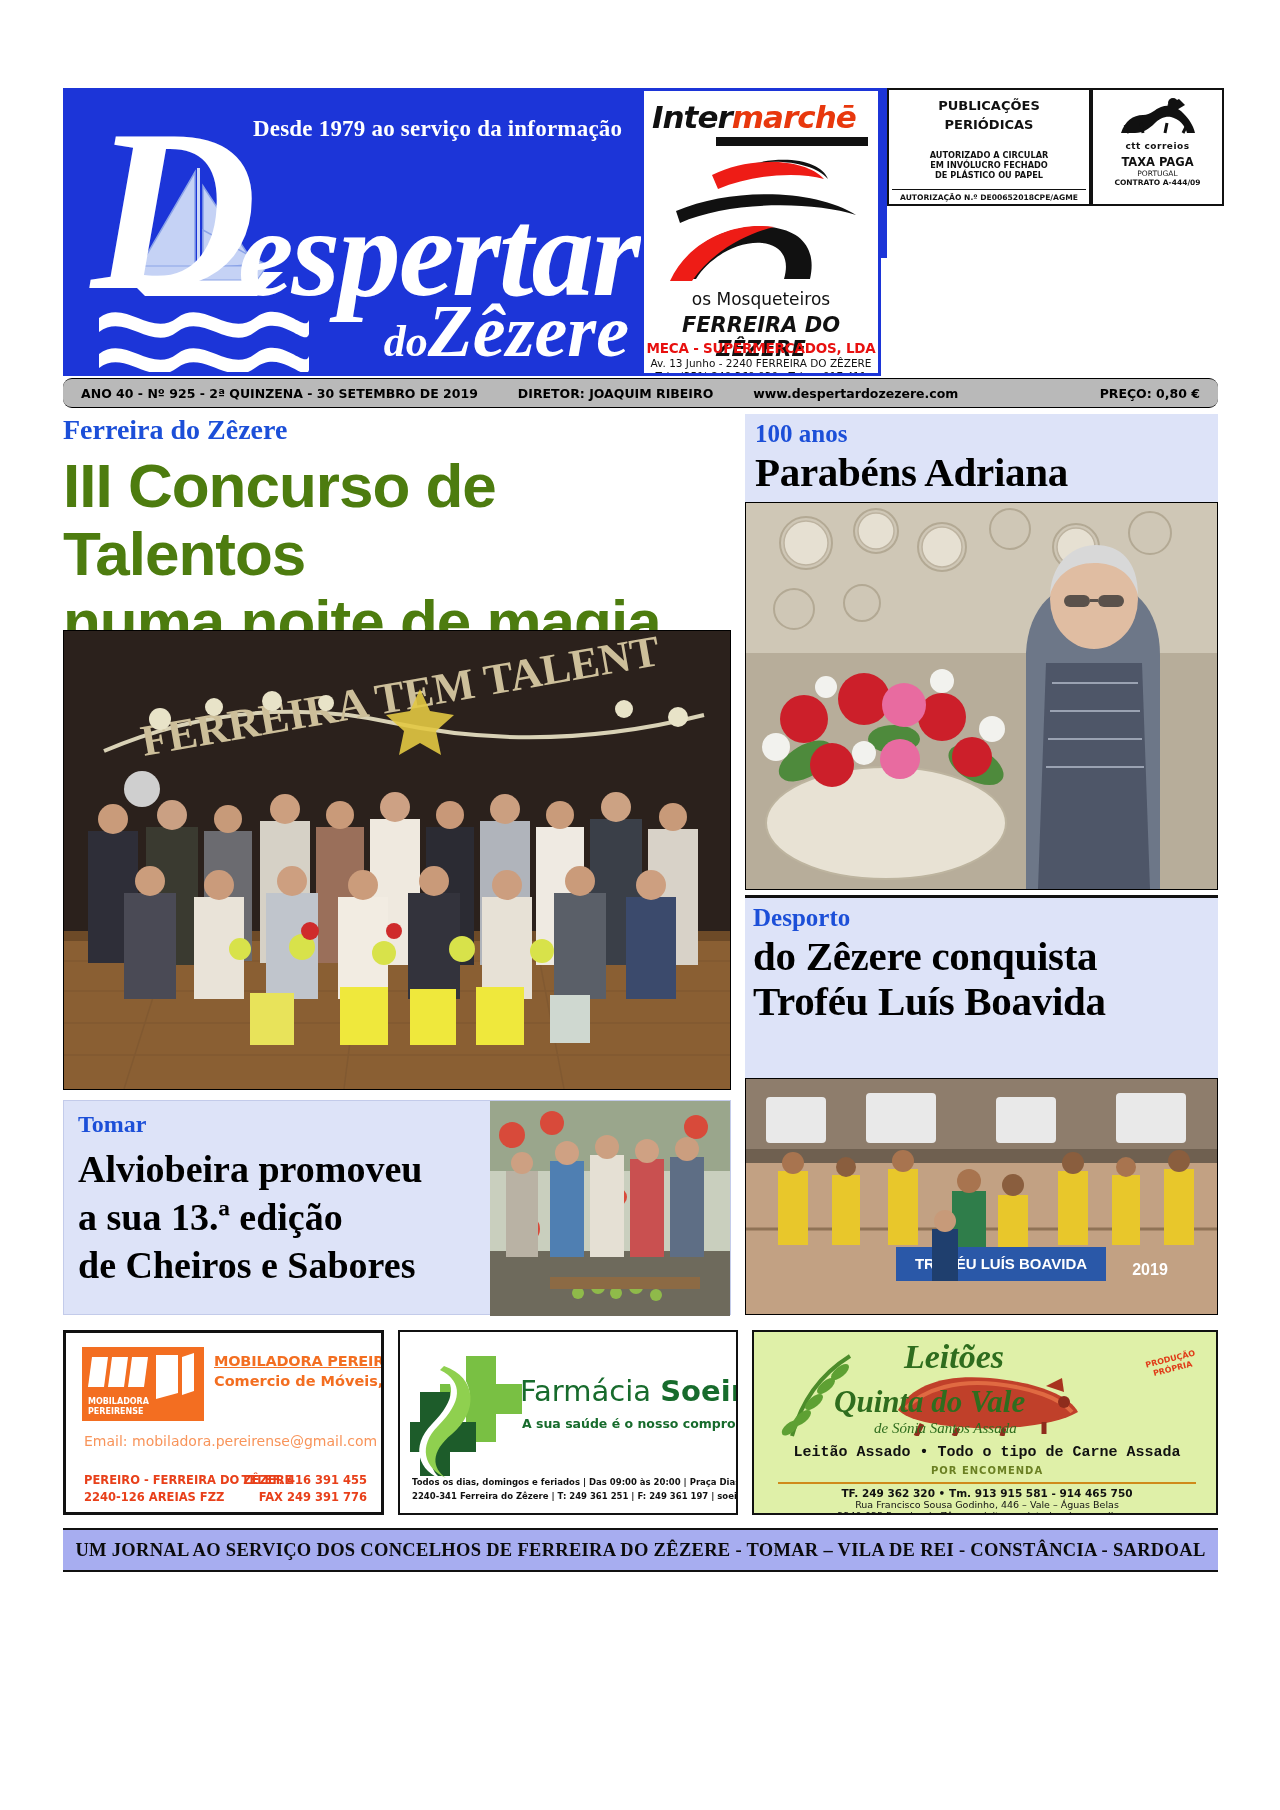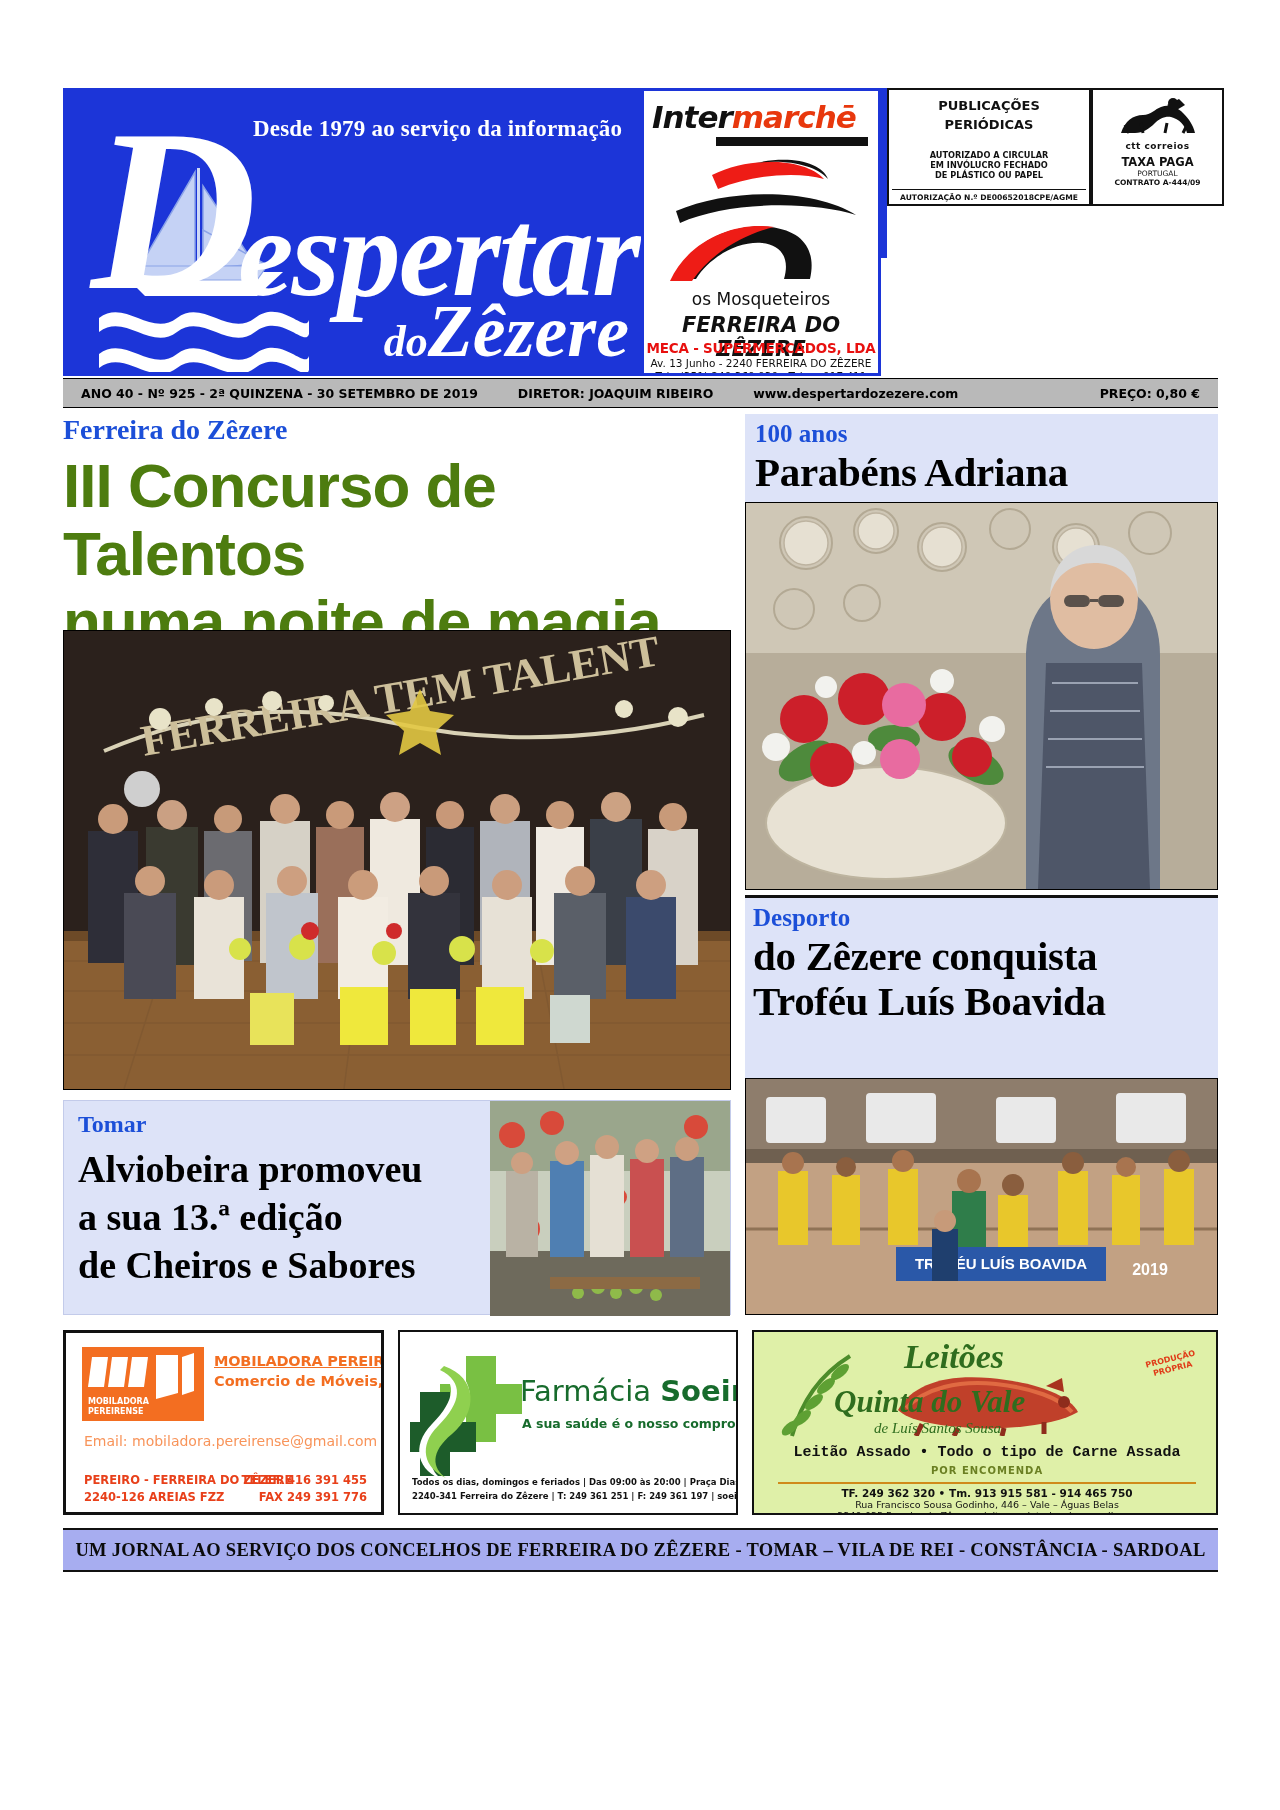--- a/index.html
+++ b/index.html
@@ -146,21 +146,21 @@
   .ctt-word{font-family:"DejaVu Sans", sans-serif;font-weight:bold;font-size:9px;color:#111;letter-spacing:.5px;}
   .ctt-taxa{font-family:"DejaVu Sans", sans-serif;font-weight:bold;font-size:11.5px;color:#111;margin-top:4px;}
   .ctt-pt{font-family:"DejaVu Sans", sans-serif;font-size:7.5px;color:#111;}
   .ctt-con{font-family:"DejaVu Sans", sans-serif;font-weight:bold;font-size:7.5px;color:#111;}
 
   
   .infobar{
     position:absolute;left:63px;top:378px;width:1155px;height:28px;
     background:#b9b9b9;border-top:1px solid #000;border-bottom:1px solid #000;
     display:flex;align-items:center;
-    font-family:"DejaVu Sans", sans-serif;font-weight:bold;font-size:12.5px;color:#000;
+    font-family:"DejaVu Sans", sans-serif;font-weight:bold;font-size:12.5px;color:#000;border-radius:9px;
   }
   .infobar span{white-space:nowrap;}
   .ib1{margin-left:18px;}
   .ib2{margin-left:40px;}
   .ib3{margin-left:40px;}
   .ib4{margin-left:auto;margin-right:18px;}
 
   
   .left-col{position:absolute;left:63px;top:414px;width:668px;}
   .kicker{
@@ -744,21 +744,21 @@
       </svg>
       <svg width="200" height="70" viewBox="0 0 200 70" style="position:absolute;left:132px;top:34px">
         <path d="M12,44 C26,18 60,8 104,12 C148,16 182,28 192,46 C172,58 128,64 88,62 C48,60 22,54 12,44 Z" fill="#c0402a"></path>
         <path d="M20,42 C40,22 72,14 110,18 C146,22 174,32 186,46" stroke="#e06a42" stroke-width="4" fill="none"></path>
         <circle cx="178" cy="36" r="6" fill="#8e2c1c"></circle>
         <path d="M160,20 L176,12 L178,26 Z" fill="#a8331f"></path>
         <path d="M36,58 L30,70 M72,62 L68,70 M118,62 L116,70 M158,56 L158,68" stroke="#8e2c1c" stroke-width="5"></path>
       </svg>
       <div class="leit-title">Leitões</div>
       <div class="leit-q">Quinta do Vale</div>
-      <div class="leit-s">de Luís Santos Sousa</div>
+      <div class="leit-s">de Sónia Santos Assada</div>
       <div class="leit-line">Leitão Assado • Todo o tipo de Carne Assada</div>
       <div class="leit-enc">POR ENCOMENDA</div>
       <div class="leit-hr"></div>
       <div class="leit-c1">TF. 249 362 320 • Tm. 913 915 581 - 914 465 750</div>
       <div class="leit-c2">Rua Francisco Sousa Godinho, 446 – Vale – Águas Belas</div>
       <div class="leit-c3">2240-025 Ferreira do Zêzere – leitoesquintadovale@gmail.com</div>
       <div class="leit-badge">
         <div>PRODUÇÃO</div>
         <div>PRÓPRIA</div>
       </div>

